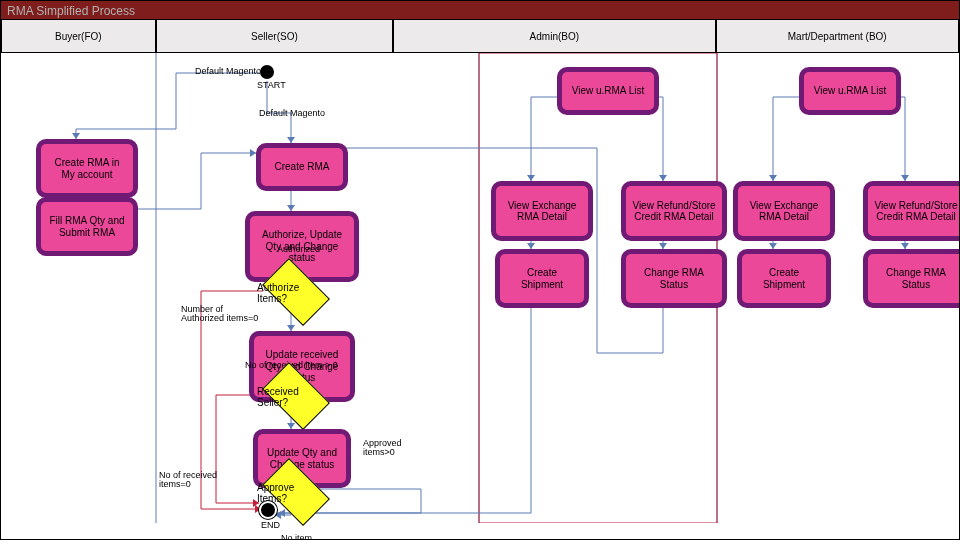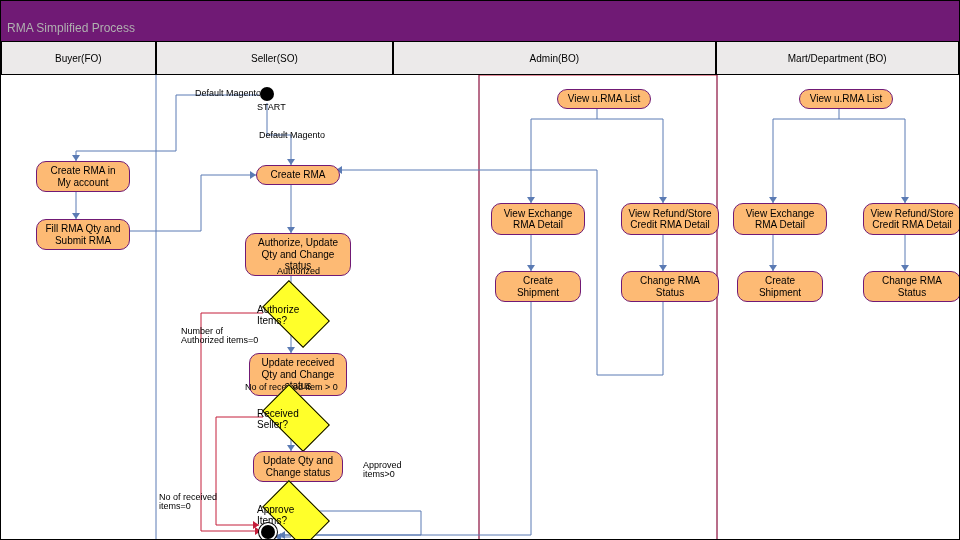--- a/index.html
+++ b/index.html
@@ -1,22 +1,22 @@
 <!DOCTYPE html>
 <html><head>
 <meta charset="utf-8">
 <style>
 html,body{margin:0;padding:0;font-family:Arial,Helvetica,sans-serif;font-size:10px;background:#fff}
 .page{width:960px;height:540px;position:relative;border:1px solid #000;box-sizing:border-box;overflow:hidden}
-.titlebar{background:#701a75;color:#b0b0b0;font-size:12px;font-weight:normal;padding:20px 6px;height:18px;box-sizing:border-box}
+.titlebar{background:#7f1d1d;color:#b0b0b0;font-size:12px;font-weight:normal;padding:3px 6px;height:18px;box-sizing:border-box}
 .lanes{display:flex;height:34px}
 .lane{border:1px solid #000;box-sizing:border-box;background:#eceaea;font-weight:normal;display:flex;align-items:center;justify-content:center}
 .lane1{width:155px}.lane2{width:323px}.lane3{width:238px}.lane4{width:244px}
 .body{position:relative;height:470px}
-.box{position:absolute;border:1px solid #701a75;border-radius:10px;padding:3px 6px;background:#fdba74;text-align:center;line-height:1.15;display:flex;align-items:center;justify-content:center}
+.box{position:absolute;border:5px solid #701a75;border-radius:10px;padding:13px 6px;background:#ec4899;text-align:center;line-height:1.15;display:flex;align-items:center;justify-content:center}
 .diamond{position:absolute;width:56px;height:36px;transform:rotate(45deg);background:#ffff2a;border:1px solid #000}
 .dlabel{position:absolute;width:70px;text-align:left;line-height:1.05;pointer-events:none}
 .circle-start{position:absolute;width:14px;height:14px;border-radius:50%;background:#000}
 .circle-end{position:absolute;width:14px;height:14px;border-radius:50%;background:#000;box-shadow:0 0 0 2px #fff,0 0 0 3px #000}
 .txt{position:absolute;font-size:9px;line-height:1.05}
 svg{position:absolute;left:0;top:0;width:960px;height:470px;pointer-events:none}
 path{fill:none;stroke:#5b7bb4;stroke-width:1}
 path.red{stroke:#c41e3a}
 .arrow{fill:#5b7bb4}
 .arrow.red{fill:#c41e3a}

